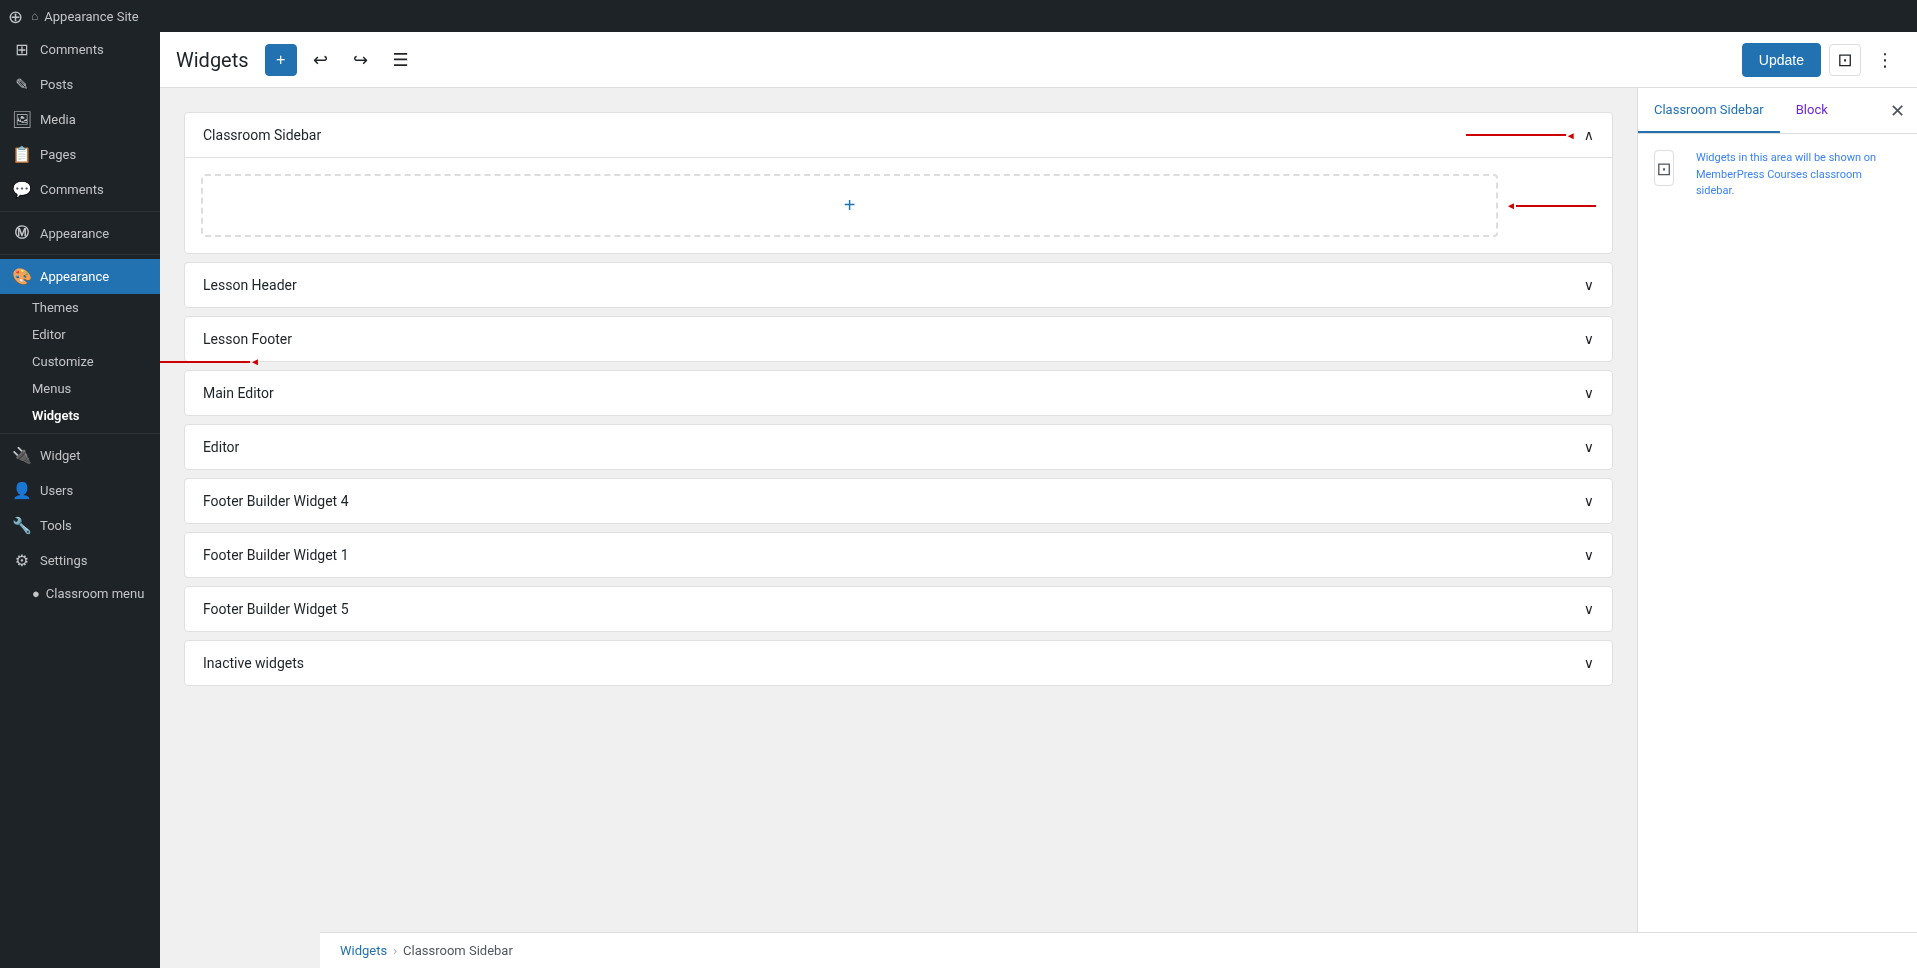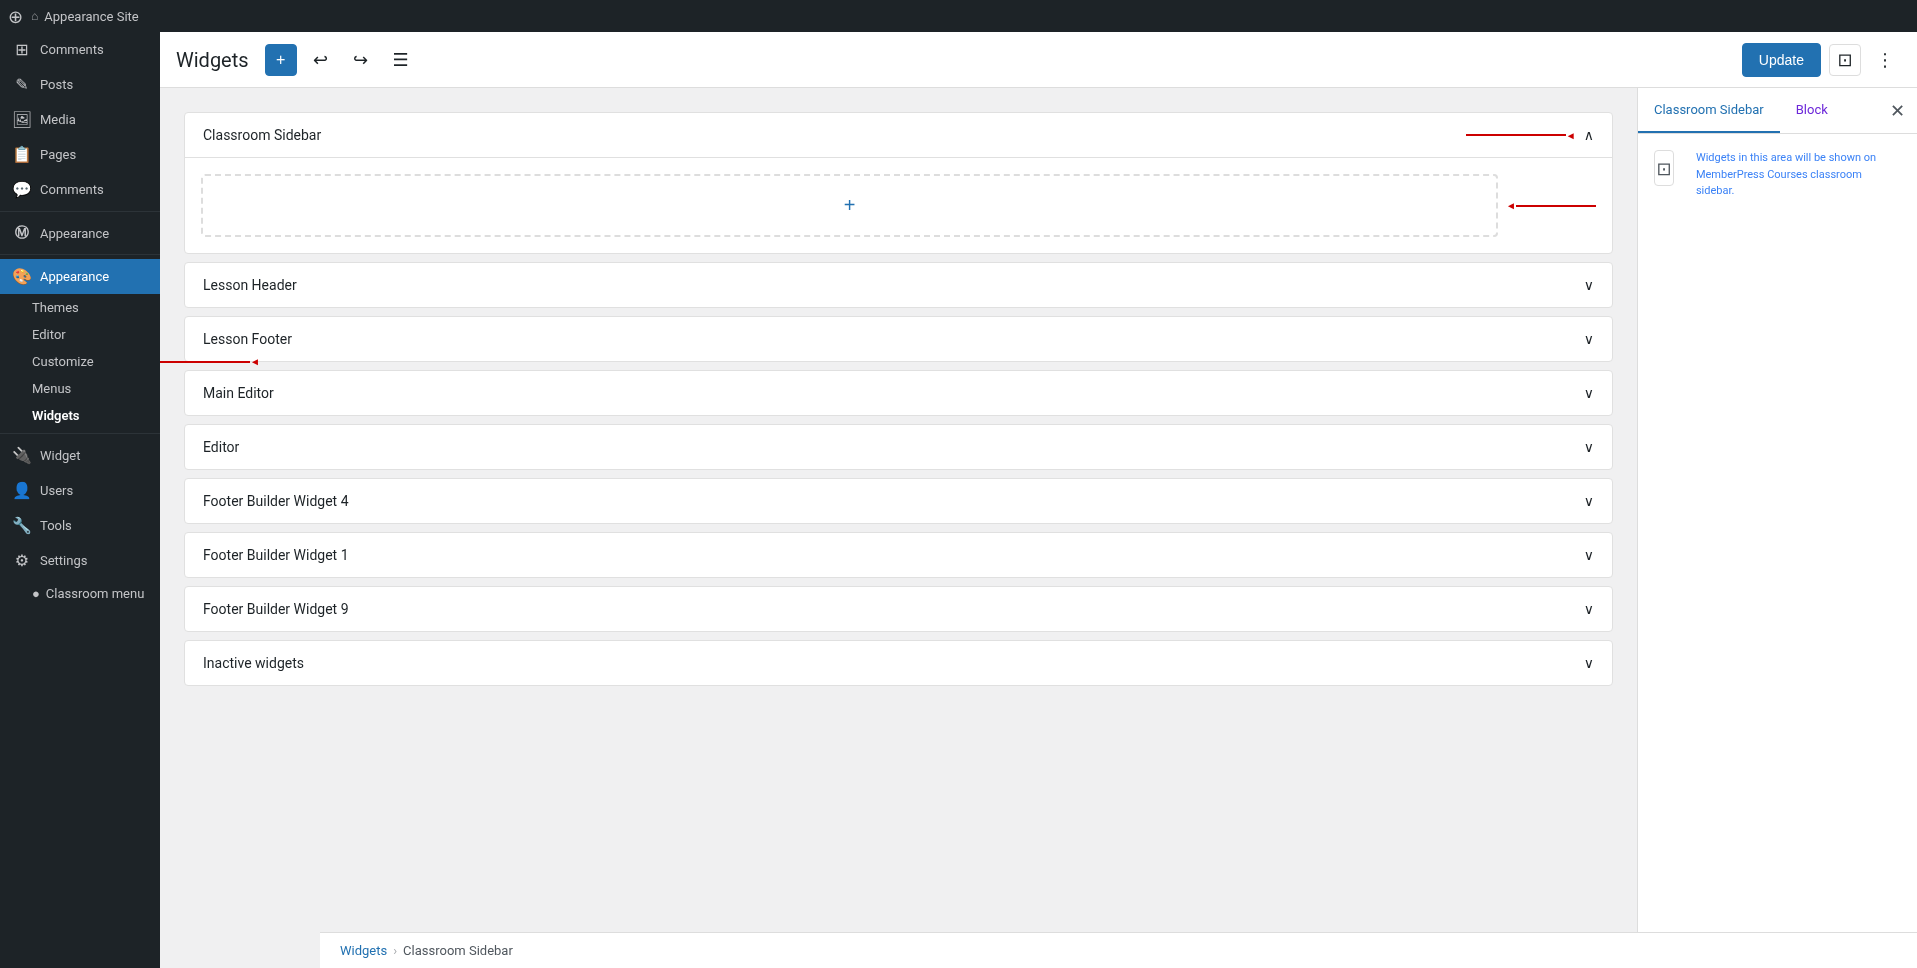--- a/index.html
+++ b/index.html
@@ -300,21 +300,21 @@
 
       <div class="widget-panel">
         <div class="widget-panel-header">
           <span class="widget-panel-title">Footer Builder Widget 1</span>
           <span class="widget-panel-chevron">∨</span>
         </div>
       </div>
 
       <div class="widget-panel">
         <div class="widget-panel-header">
-          <span class="widget-panel-title">Footer Builder Widget 9</span>
+          <span class="widget-panel-title">Footer Builder Widget 5</span>
           <span class="widget-panel-chevron">∨</span>
         </div>
       </div>
 
       <div class="widget-panel">
         <div class="widget-panel-header">
           <span class="widget-panel-title">Inactive widgets</span>
           <span class="widget-panel-chevron">∨</span>
         </div>
       </div>

